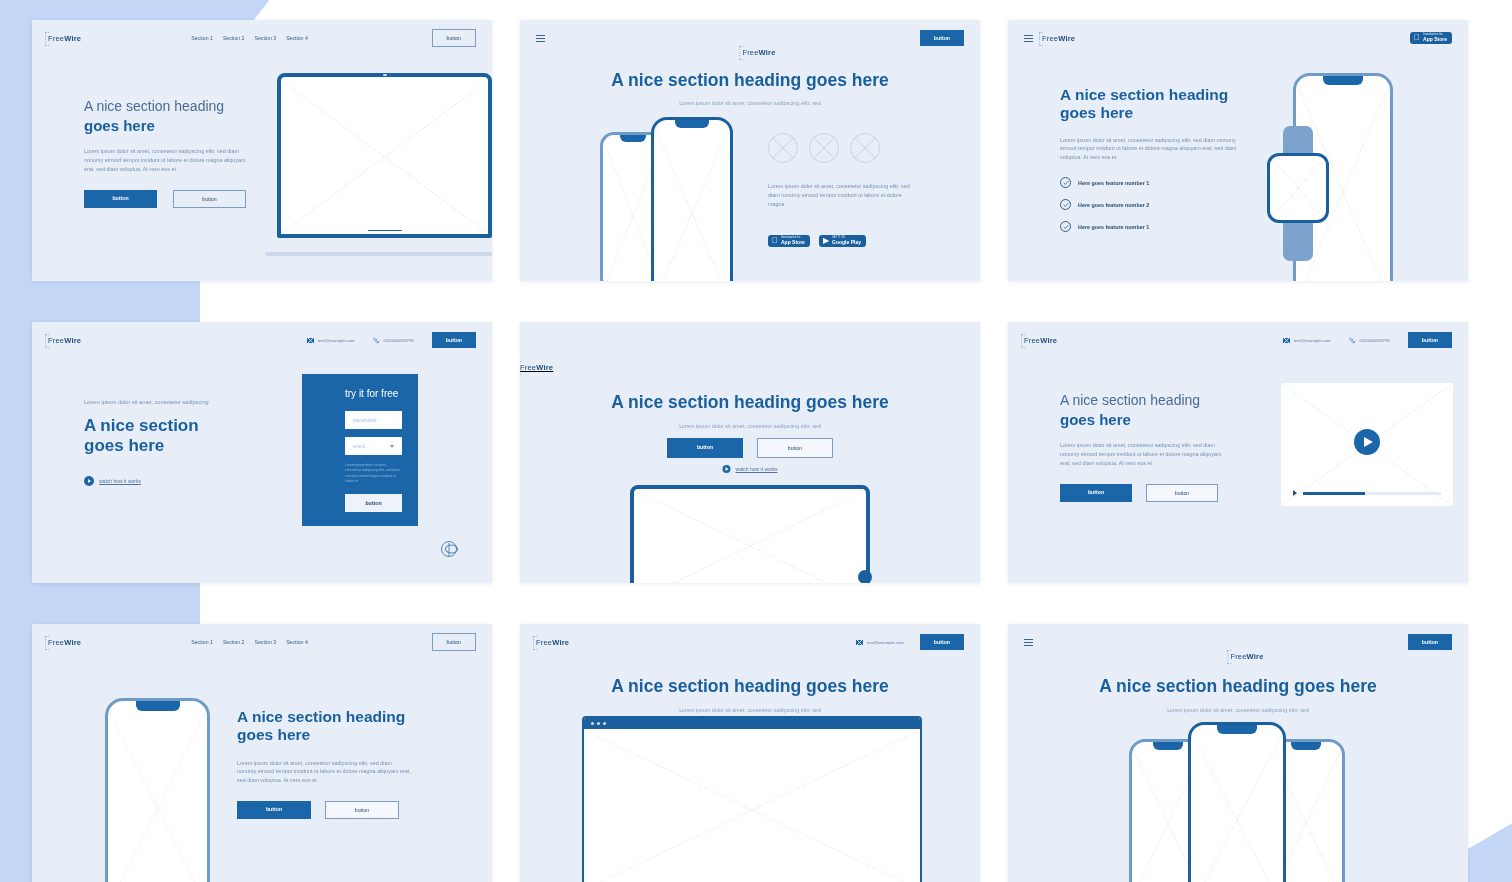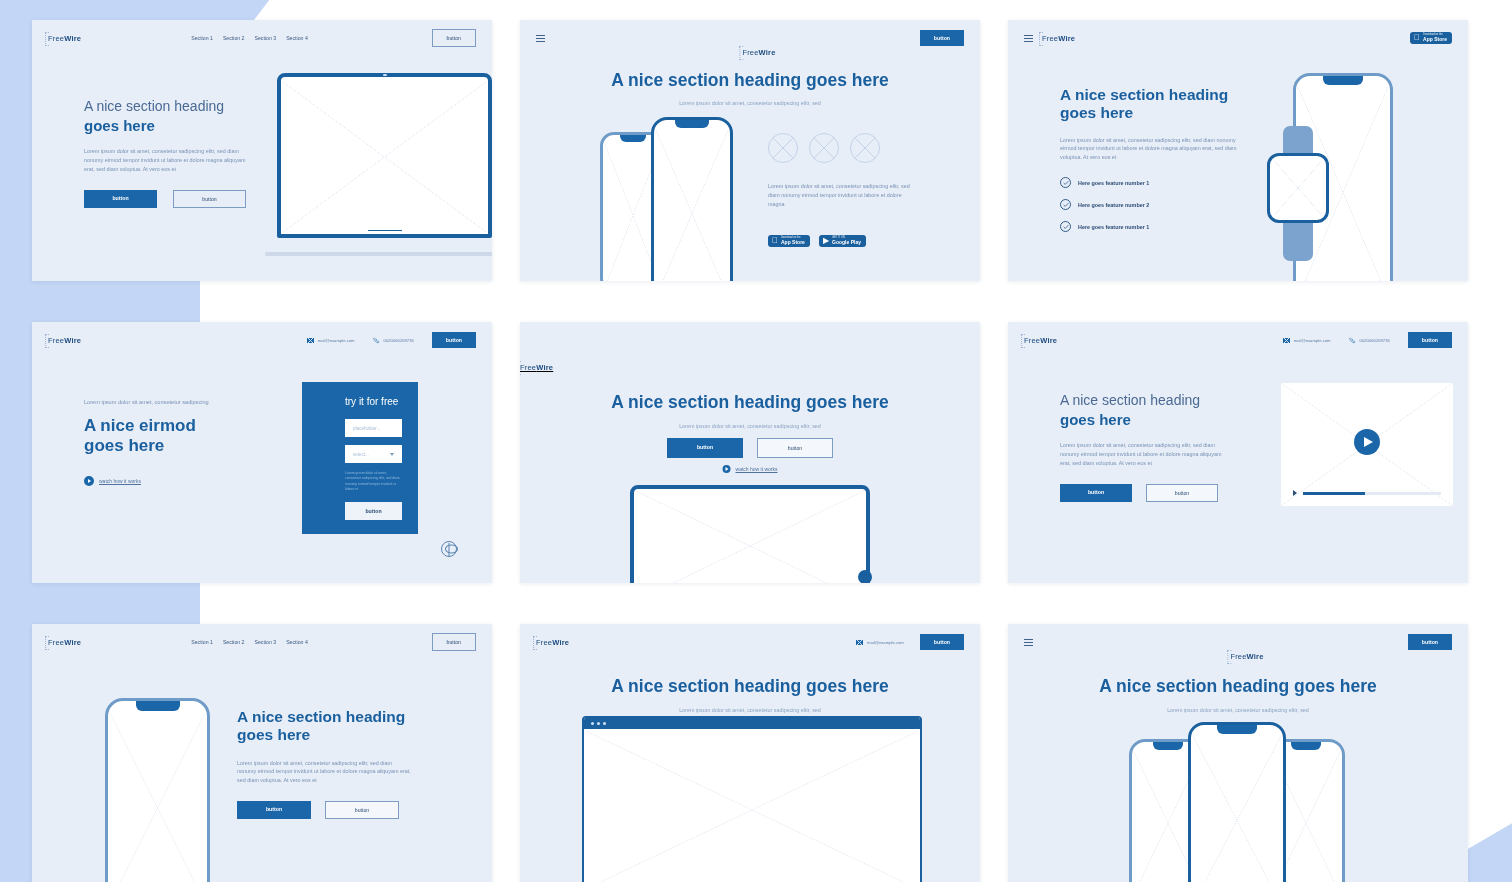--- a/index.html
+++ b/index.html
@@ -336,29 +336,29 @@
               <path d="M3 2c-1 0-1.6 1-1.3 1.9C2.8 8 7 12.2 11.1 13.3 12 13.6 13 13 13 12l-.3-1.7c-.1-.6-.6-.9-1.2-.8l-1.6.3-2.2-2.2.4-1.6c.1-.6-.2-1.1-.8-1.2L5.6 4.5C5.2 4.4 4.8 4.6 4.6 5" fill="none" stroke="#1a66a8" stroke-width="1.4"></path>
             </svg>
           <span>0020066269735</span>
         </div>
         <div class="btn-primary">button</div>
       </div>
     </div>
 
     <div class="abs" style="left:52px; top:76px; width:190px;">
       <div class="body-sm" style="font-size:5.6px">Lorem ipsum dolor sit amet, consetetur sadipscing</div>
-      <div class="h-bold" style="font-size:17px; margin-top:9px;">A nice eirmod</div>
+      <div class="h-bold" style="font-size:17px; margin-top:9px;">A nice section</div>
       <div class="h-bold" style="font-size:17px;">goes here</div>
       <div class="watch" style="margin-top:20px">
         <span class="playdot"></span>
         <span>watch how it works</span>
       </div>
     </div>
 
-    <div class="formcard" style="left:270px; top:60px; width:116px;padding-left:43px;">
+    <div class="formcard" style="left:270px; top:52px; width:116px;padding-left:43px;">
       <div class="ftitle">try it for free</div>
       <div class="finput">
         <span>placeholder...</span>
       </div>
       <div class="finput">
         <span>select...</span>
         <span class="caret"></span>
       </div>
       <div class="fnote">Lorem ipsum dolor sit amet, consetetur sadipscing elitr, sed diam nonumy eirmod tempor invidunt ut labore et</div>
       <div class="fbtn">button</div>

